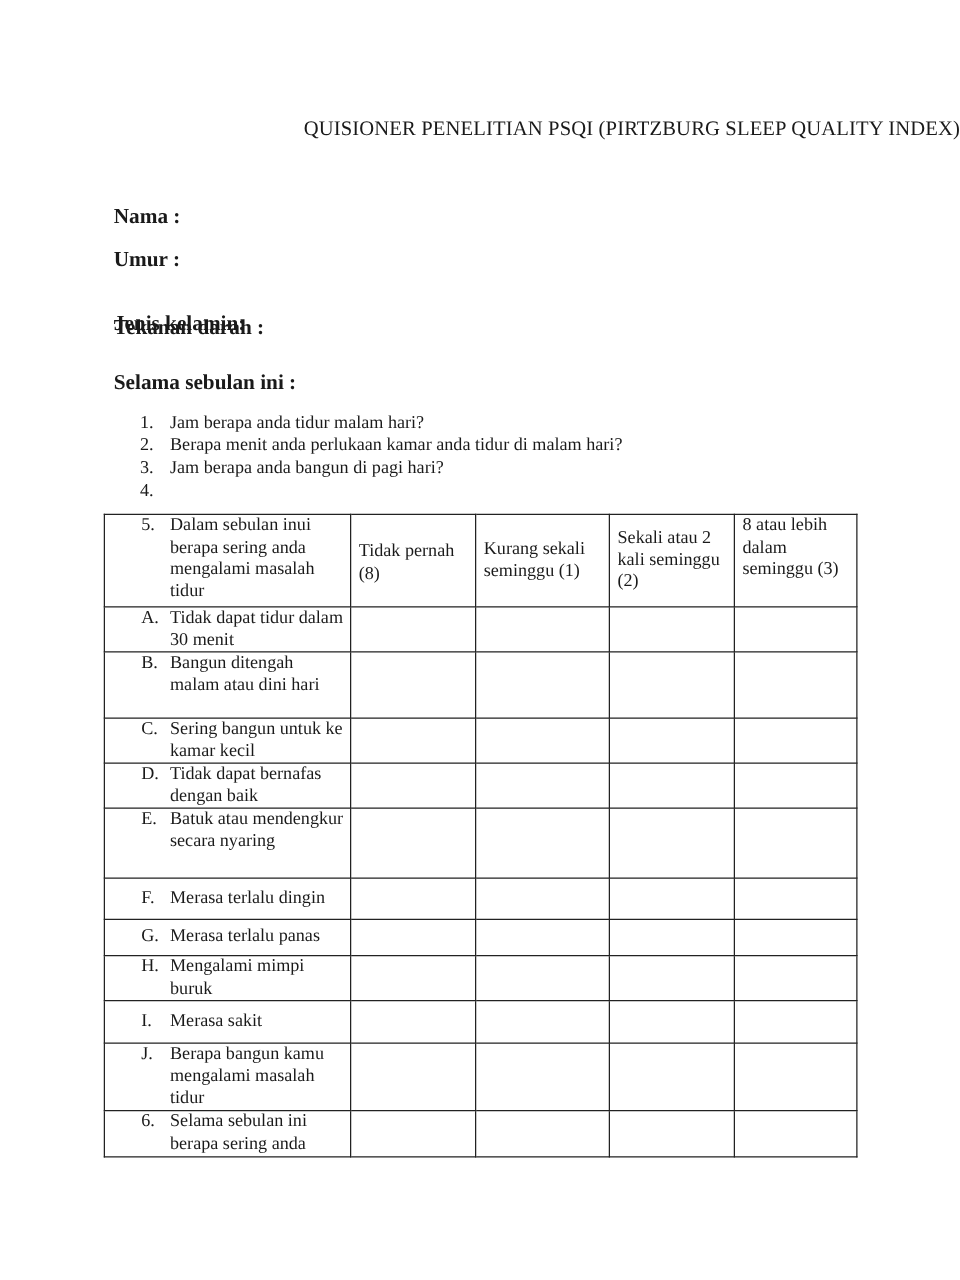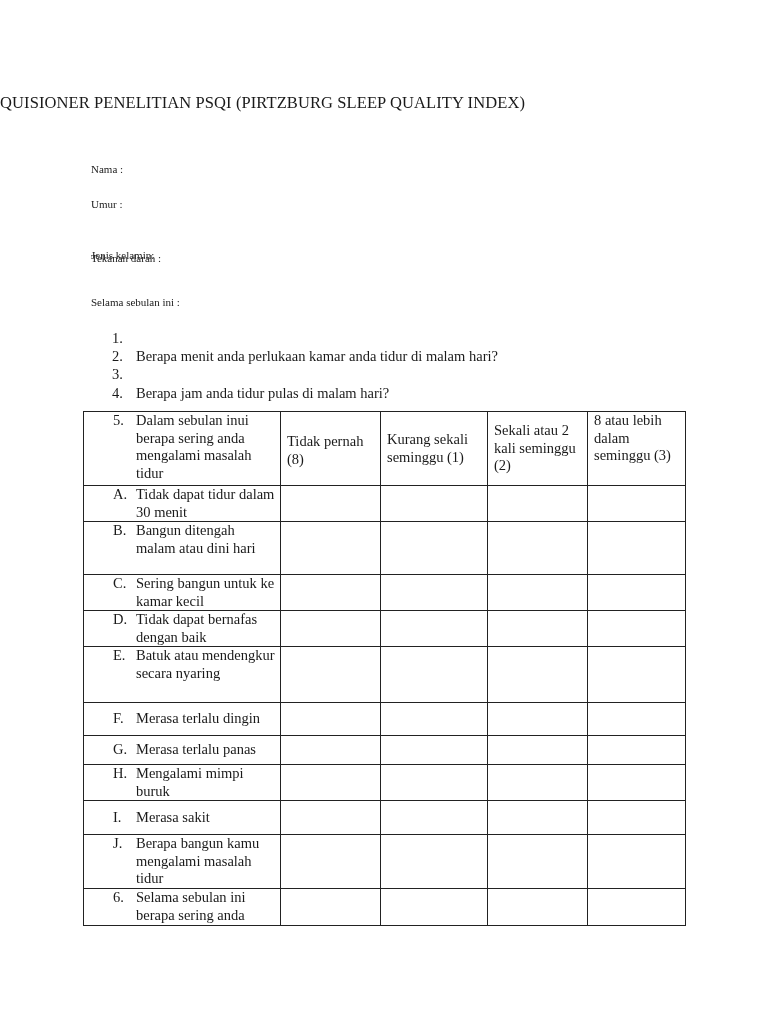--- a/index.html
+++ b/index.html
@@ -3,24 +3,24 @@
   <meta charset="utf-8">
   <style>
     html, body { margin: 0; padding: 0; background: #ffffff; }
     body {
       width: 768px; height: 1024px; position: relative; overflow: hidden;
       font-family: "Liberation Serif", "DejaVu Serif", serif;
       color: #1a1a1a;
     }
     .title {
       position: absolute; left: 0; top: 93px; width: 768px;
-      text-align: left; font-size: 16.5px; letter-spacing: 0.1px;
+      text-align: right; font-size: 16.5px; letter-spacing: 0.1px;
     }
     .field {
-      position: absolute; left: 91px; font-size: 11px;
+      position: absolute; left: 91px; font-size: 17px; font-weight: bold;
     }
     .qlist {
       position: absolute; left: 112px; top: 329px; margin: 0; padding: 0;
       list-style: none; font-size: 14.5px; line-height: 18.2px;
     }
     .qlist li { display: flex; }
     .qlist .num { width: 24px; display: inline-block; }
     table.grid {
       position: absolute; left: 83px; top: 411px;
       border-collapse: collapse; table-layout: fixed;
@@ -44,31 +44,32 @@
 
 <div class="field" style="top:163px">Nama :</div>
 <div class="field" style="top:198px">Umur :</div>
 <div class="field" style="top:249px">Jenis kelamin:</div>
 <div class="field" style="top:252px">Tekanan darah :</div>
 <div class="field" style="top:296px">Selama sebulan ini :</div>
 
 <ol class="qlist">
   <li>
       <span class="num">1.</span>
+      <span>Jam berapa anda tidur malam hari?</span>
     </li>
   <li>
       <span class="num">2.</span>
       <span>Berapa menit anda perlukaan kamar anda tidur di malam hari?</span>
     </li>
   <li>
       <span class="num">3.</span>
+      <span>Jam berapa anda bangun di pagi hari?</span>
     </li>
   <li>
       <span class="num">4.</span>
-      <span>Berapa jam anda tidur pulas di malam hari?</span>
     </li>
 </ol>
 
 <table class="grid">
   <colgroup>
     <col style="width:197px">
       <col style="width:100px">
       <col style="width:107px">
       <col style="width:100px">
       <col style="width:98px">

